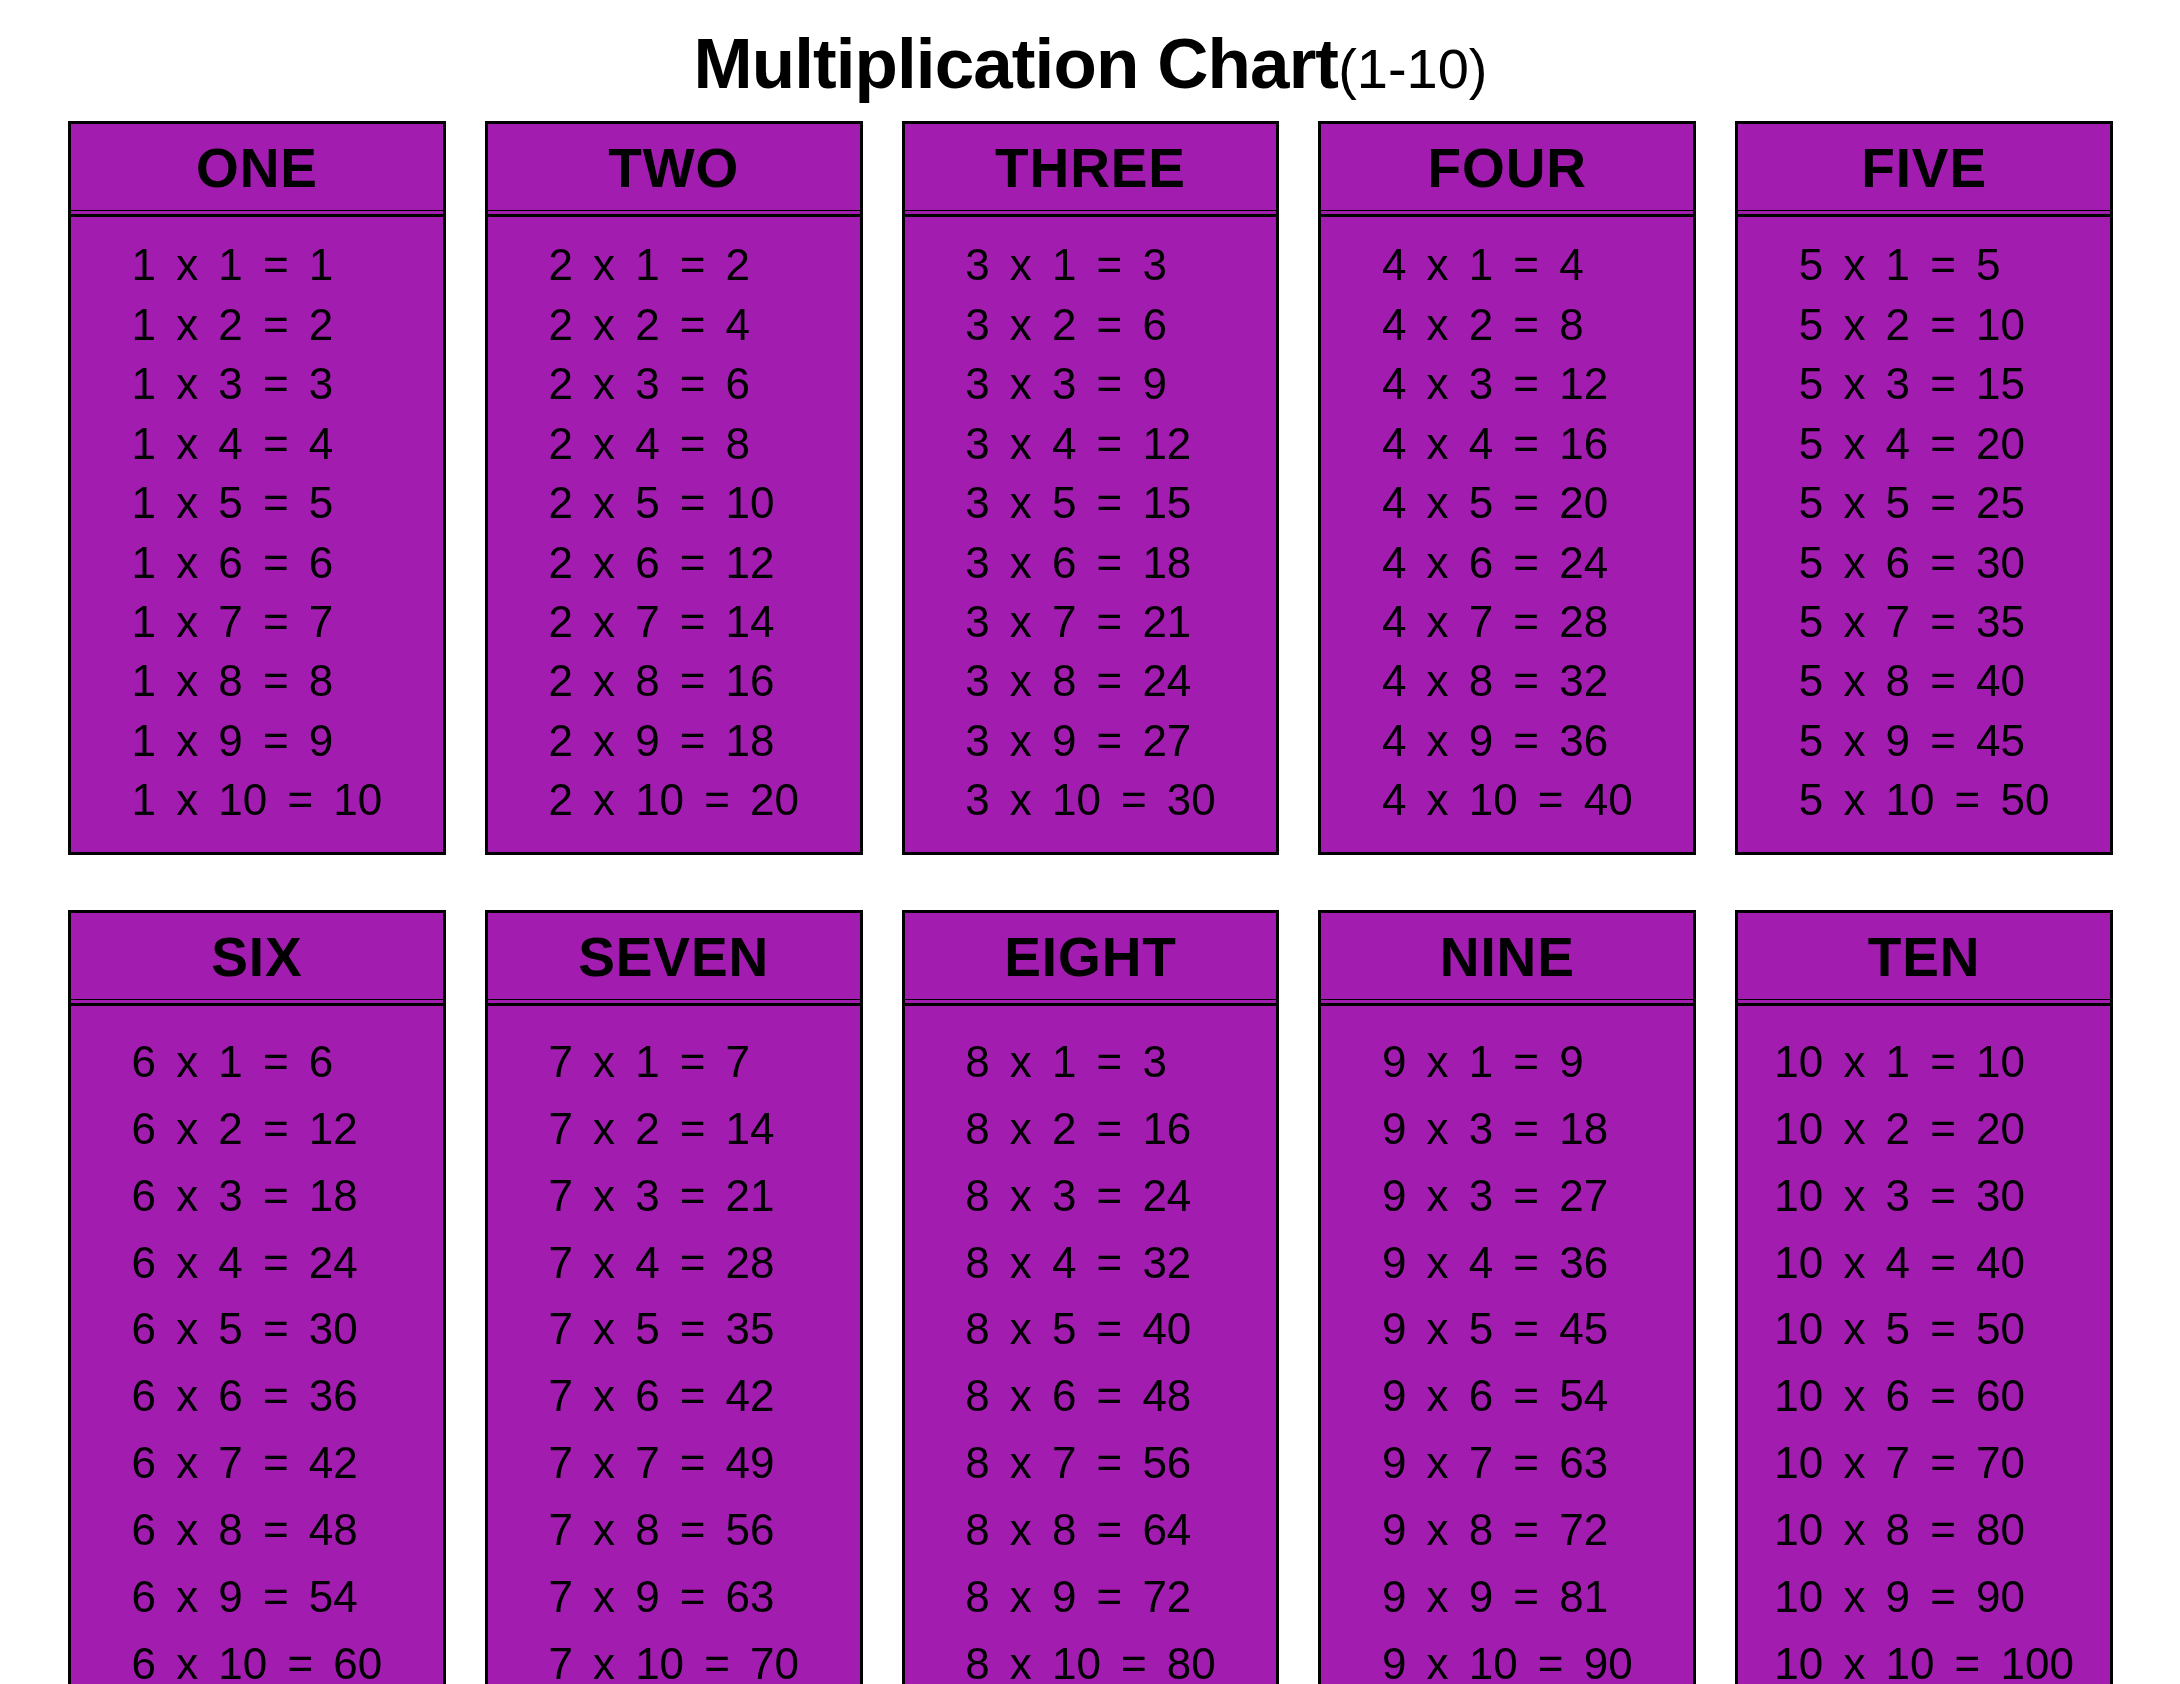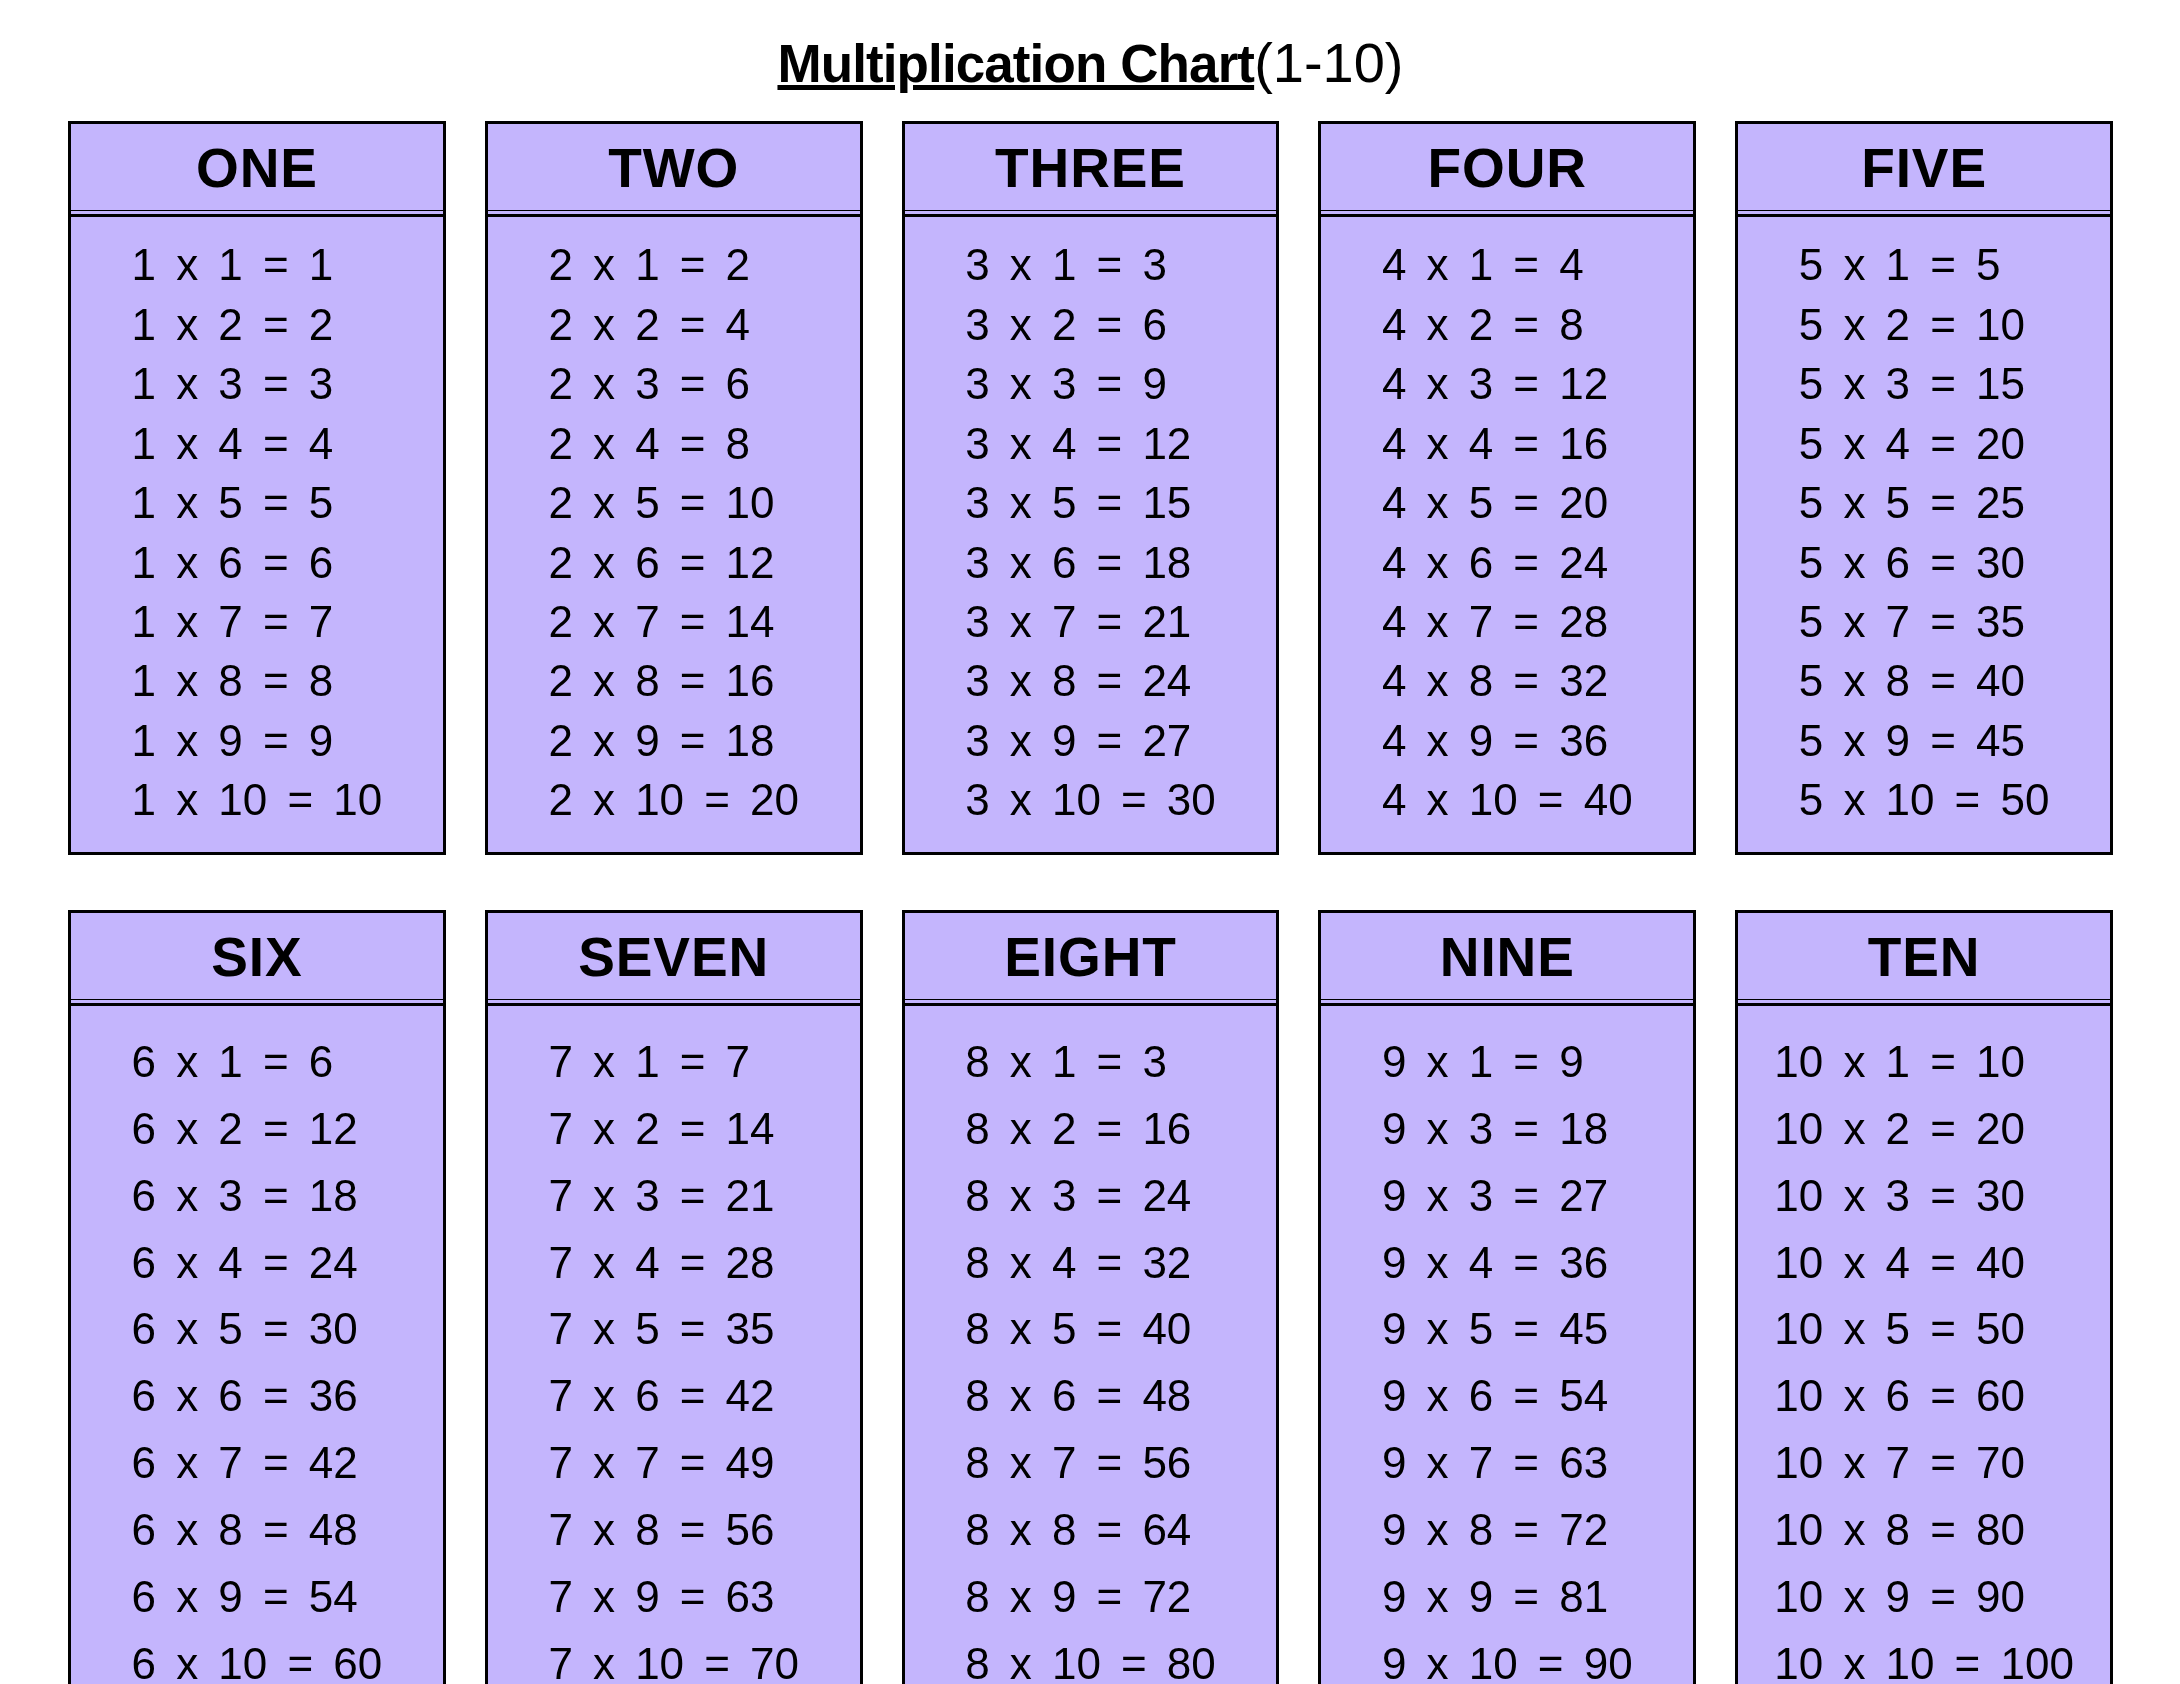--- a/index.html
+++ b/index.html
@@ -22,43 +22,42 @@
     box-sizing: border-box;
     padding: 13.6px 68px 0 68px;
   }
   .title-wrap {
     text-align: center;
     height: 99px;
     flex: 0 0 auto;
     white-space: nowrap;
   }
   .title-main {
-    font-size: 53px;
+    font-size: 71px;
     font-weight: bold;
     letter-spacing: -0.9px;
     line-height: 99px;
     vertical-align: baseline;
-    text-decoration: underline;
   }
   .title-range {
     font-size: 56px;
     font-weight: normal;
     vertical-align: baseline;
   }
   .grid {
     flex: 0 0 auto;
     margin-top: 8.5px;
     display: grid;
     grid-template-columns: repeat(5, 1fr);
     column-gap: 39px;
     row-gap: 55px;
   }
   .card {
     border: 3.4px solid #000000;
-    background: #c4b5fd;
+    background: #a21caf;
     display: flex;
     flex-direction: column;
     box-sizing: border-box;
   }
   .card.row1 { height: 734px; }
   .card.row2 { height: 816px; }
   .card-header {
     flex: 0 0 auto;
     text-align: center;
     font-size: 55px;

